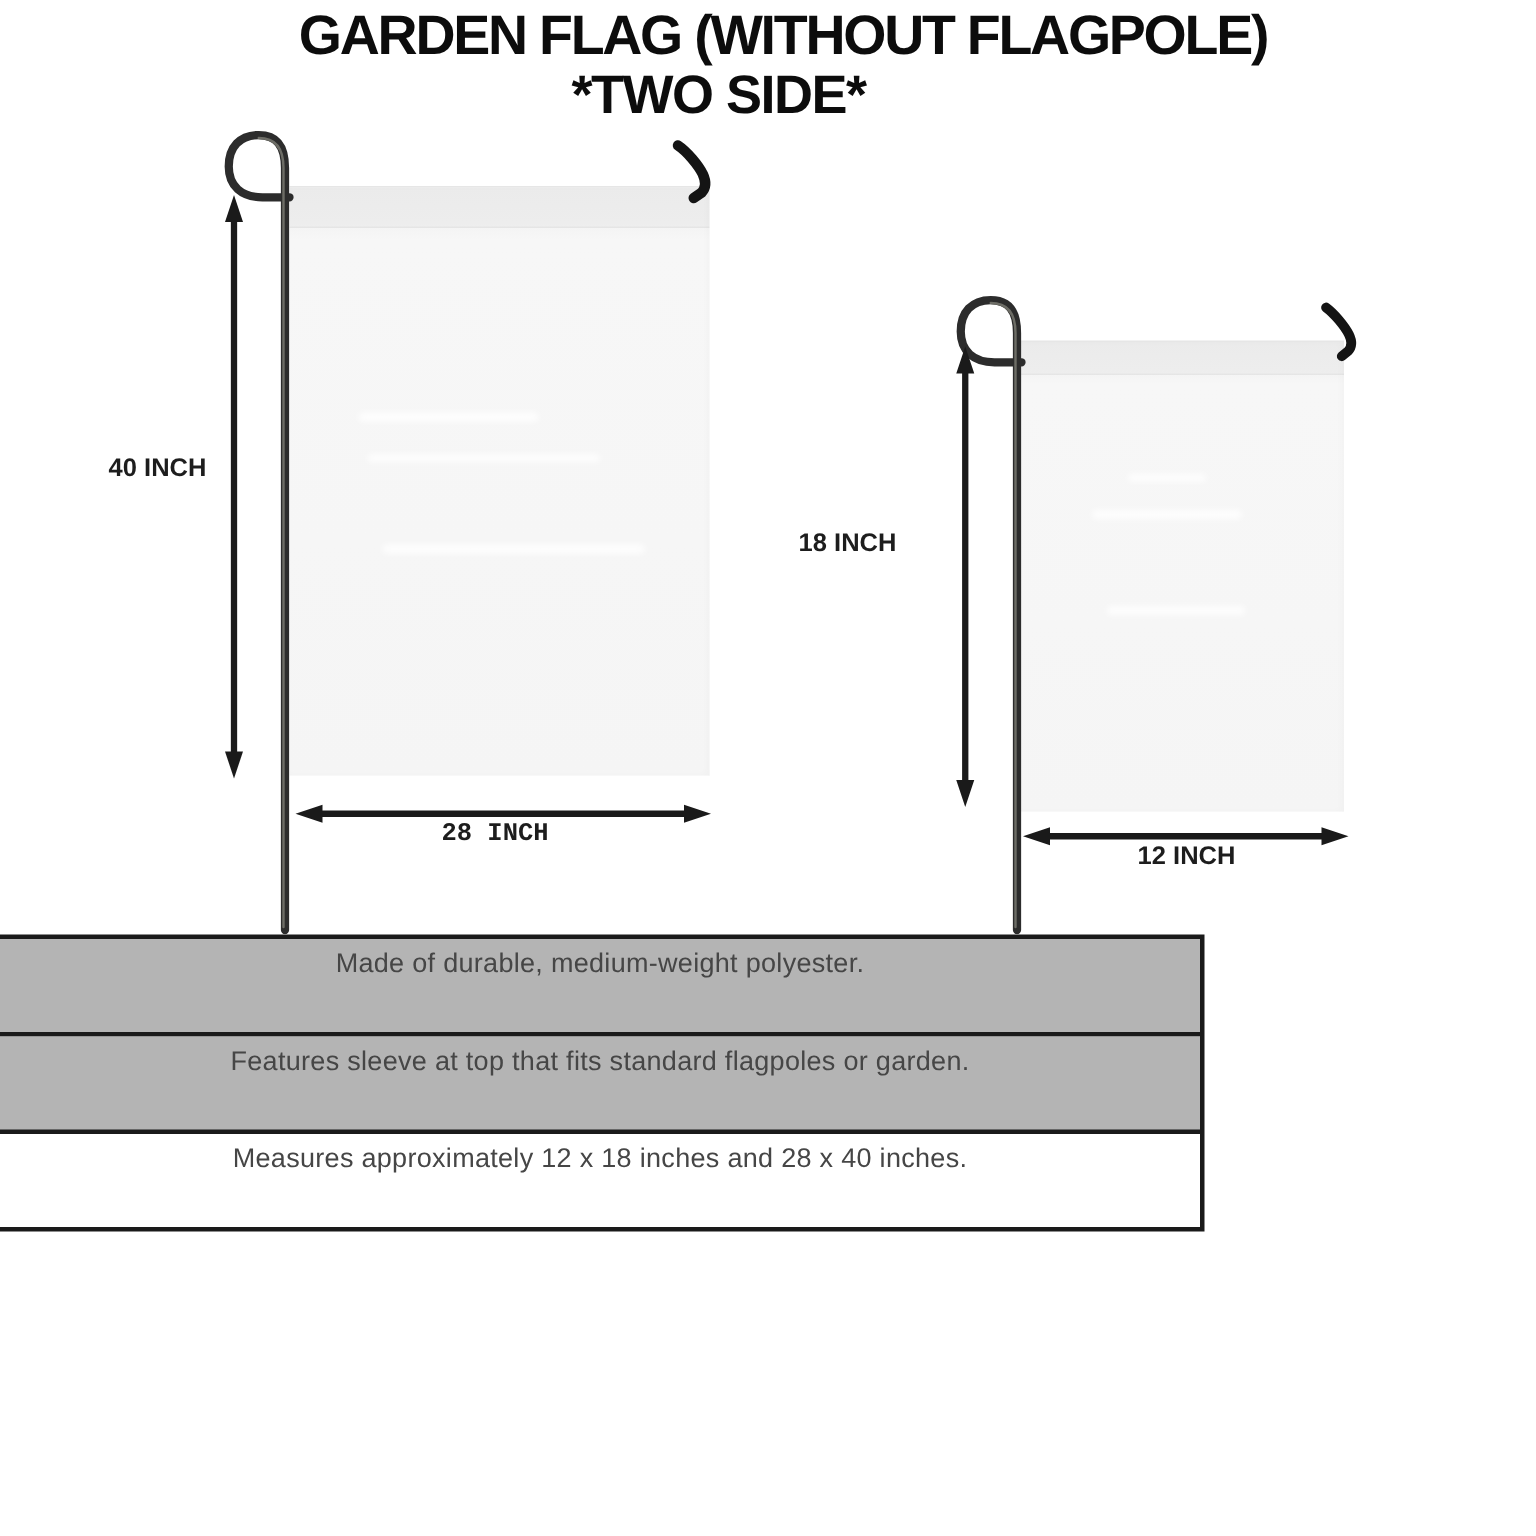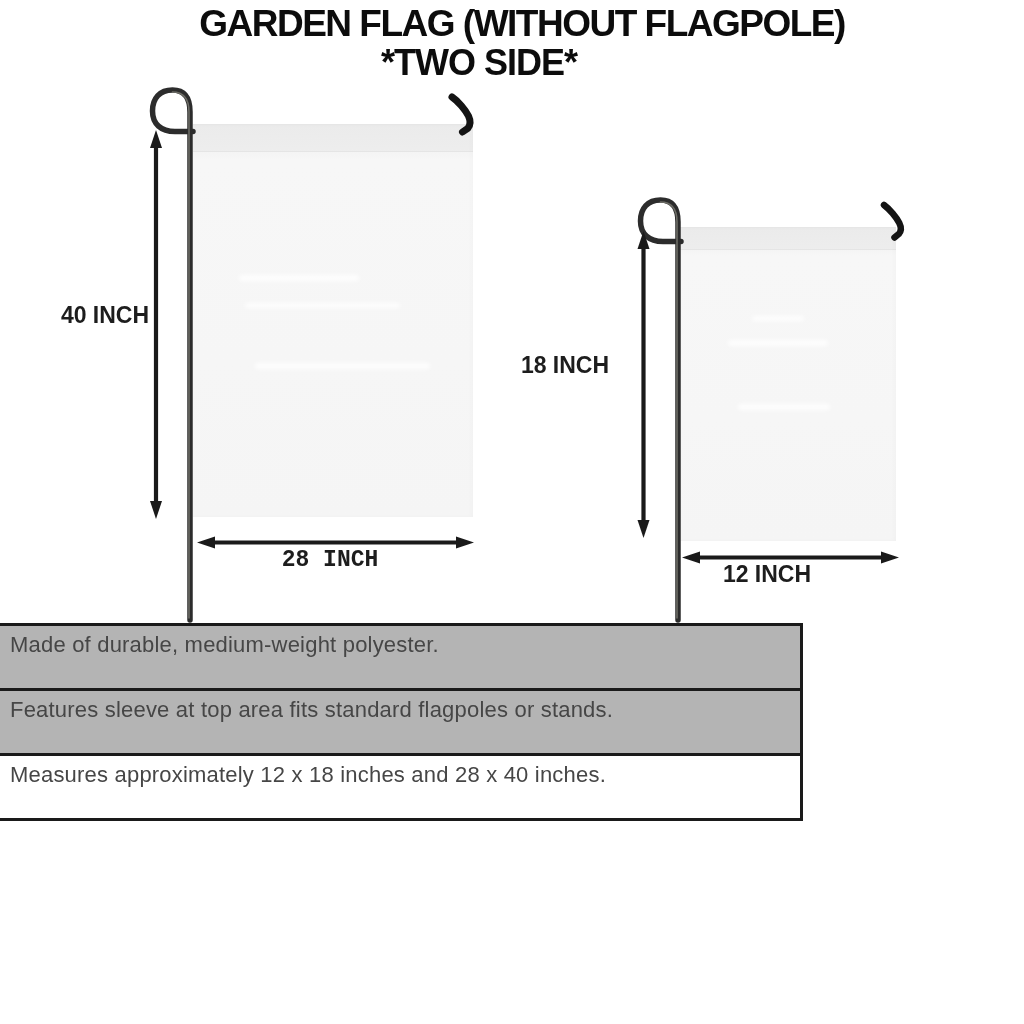--- a/index.html
+++ b/index.html
@@ -27,29 +27,29 @@
   .flag-small{left:680px;top:227px;width:216px;height:313px;}
   .sleeve{position:absolute;left:0;top:0;width:100%;height:26px;
     background:rgba(0,0,0,0.025);border-bottom:1px solid rgba(0,0,0,0.035);}
   .flag-small .sleeve{height:21px;}
   .streak{position:absolute;background:rgba(255,255,255,0.85);filter:blur(2px);border-radius:4px;}
   
   .diagram-svg{position:absolute;left:0;top:0;z-index:2;}
   
   .dim-label{
     position:absolute;z-index:3;width:170px;text-align:center;
-    font-size:23px;font-weight:bold;color:#1d1d1d;letter-spacing:0px;
+    font-size:17px;font-weight:bold;color:#1d1d1d;letter-spacing:0px;
   }
   
   .features-table{
     position:absolute;left:-4px;top:623px;width:801px;z-index:4;
     border:3px solid #1a1a1a;background:#ffffff;
   }
   .feature-row{height:56px;padding:6px 10px 0 11px;box-sizing:content-box;
-    font-size:22px;color:#464646;letter-spacing:0.2px;}
+    font-size:18px;color:#464646;letter-spacing:0.2px;text-align:center;}
   .feature-row.shaded{background:#b4b4b4;}
   .feature-row.plain{background:#ffffff;}
   .feature-row:not(:last-child){border-bottom:3px solid #1a1a1a;}
 </style>
 </head>
 <body>
 
 <div class="header">
   <span class="title-line1">GARDEN FLAG (WITHOUT FLAGPOLE)</span>
   <span class="title-line2">*TWO SIDE*</span>
@@ -108,25 +108,25 @@
   <g fill="#1a1a1a">
     <line x1="697" y1="557.5" x2="884" y2="557.5" stroke="#1a1a1a" stroke-width="4.2"></line>
     <polygon points="700,551.5 700,563.5 682,557.5"></polygon>
     <polygon points="881,551.5 881,563.5 899,557.5"></polygon>
   </g>
 </svg>
 
 <div class="dim-label" style="left:20px;top:302px;">40 INCH</div>
 <div class="dim-label" style="left:245px;top:547px;font-family:Liberation Mono, monospace;">28 INCH</div>
 <div class="dim-label" style="left:480px;top:352px;">18 INCH</div>
-<div class="dim-label" style="left:682px;top:561px;">12 INCH</div>
+<div class="dim-label" style="left:706px;top:561px;">12 INCH</div>
 
 <div class="features-table">
   <div class="feature-row shaded">
     <span>Made of durable, medium-weight polyester.</span>
   </div>
   <div class="feature-row shaded">
-    <span>Features sleeve at top area fits standard flagpoles or stands.</span>
+    <span>Features sleeve at top that fits standard flagpoles or garden.</span>
   </div>
   <div class="feature-row plain">
     <span>Measures approximately 12 x 18 inches and 28 x 40 inches.</span>
   </div>
 </div>
 
 </body></html>

